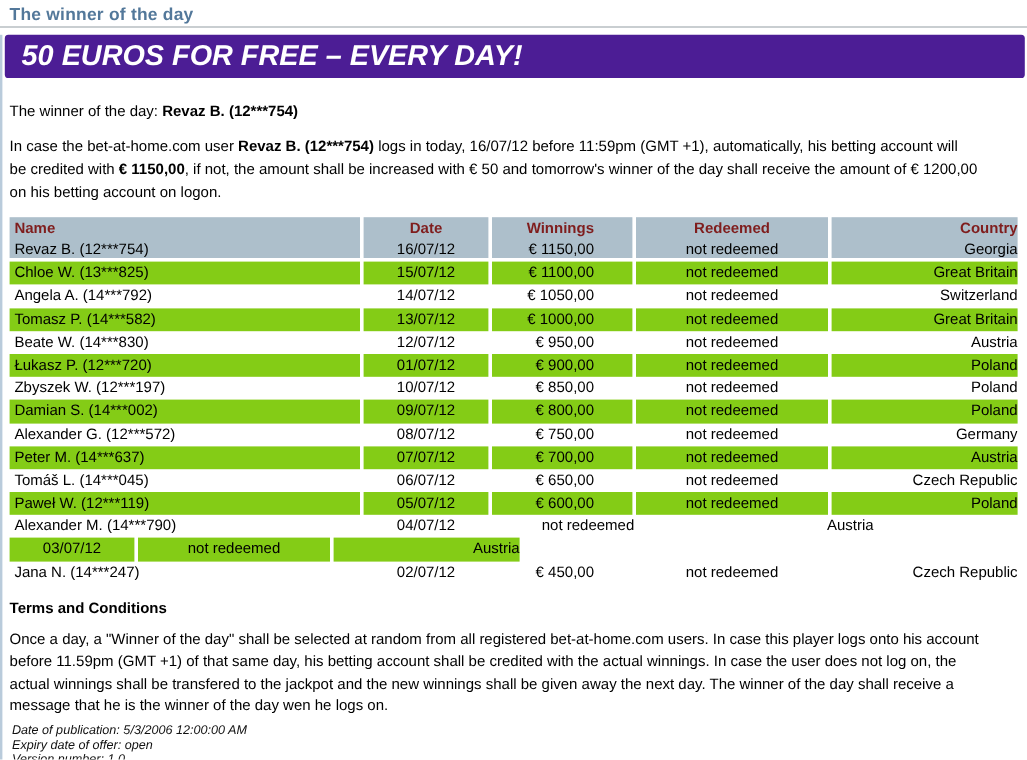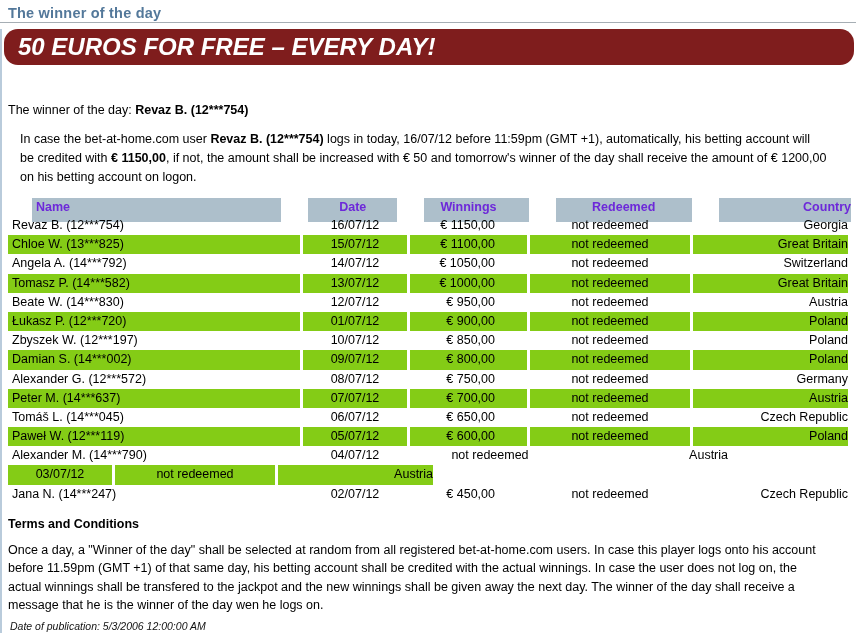--- a/index.html
+++ b/index.html
@@ -11,34 +11,34 @@
   }
   .title-bar { height:23px; border-bottom:1px solid #a6aeb4; }
   .page-title {
     margin:0; padding:5px 0 16px 8px;
     font-size:14.5px; font-weight:bold; color:#53789a;
     letter-spacing:0.2px;
   }
   .content { border-left:2px solid #b9cbdb; min-height:609px; }
   .banner {
     margin:6px 0 0 2px; width:850px; height:36px;
-    background:#7f1d1d; border-radius:14px;
+    background:#4c1d95; border-radius:3px;
     color:#fff; font-size:24px; font-weight:bold; font-style:italic;
     line-height:35px; padding-left:14px; white-space:nowrap; overflow:hidden;
   }
-  .intro-line1 { margin:38px 0 0 6px; font-size:12.5px; white-space:nowrap; }
-  .para { margin:13px 0 0 18px; font-size:12.5px; }
+  .intro-line1 { margin:21px 0 0 6px; font-size:12.5px; white-space:nowrap; }
+  .para { margin:13px 0 0 6px; font-size:12.5px; }
   .para-line { height:19px; line-height:19px; white-space:nowrap; }
   .b { font-weight:bold; }
 
   .wtable { margin:11px 0 0 6px; width:843px; font-size:12.5px; }
   .thead-row { display:flex; gap:3px; height:18px; }
   .hcell {
-    background:#adbfcb; color:#6d28d9; font-weight:bold;
-    text-align:center; height:24px; line-height:18px; overflow:hidden;margin-left:24px;
+    background:#adbfcb; color:#7f1d1d; font-weight:bold;
+    text-align:center; height:34px; line-height:18px; overflow:hidden;
   }
   .trow { display:flex; gap:3px; height:19.2px; }
   .cell { height:19.2px; line-height:19.2px; overflow:hidden; }
   .trow.alt .cell { background:#84cc16; }
   .col-name     { width:292px; text-align:left; padding-left:4px; }
   .col-date     { width:104px; text-align:center; }
   .col-winnings { width:117px; text-align:right; padding-right:32px; }
   .col-redeemed { width:160px; text-align:center; }
   .col-country  { width:155px; text-align:right; }
 

